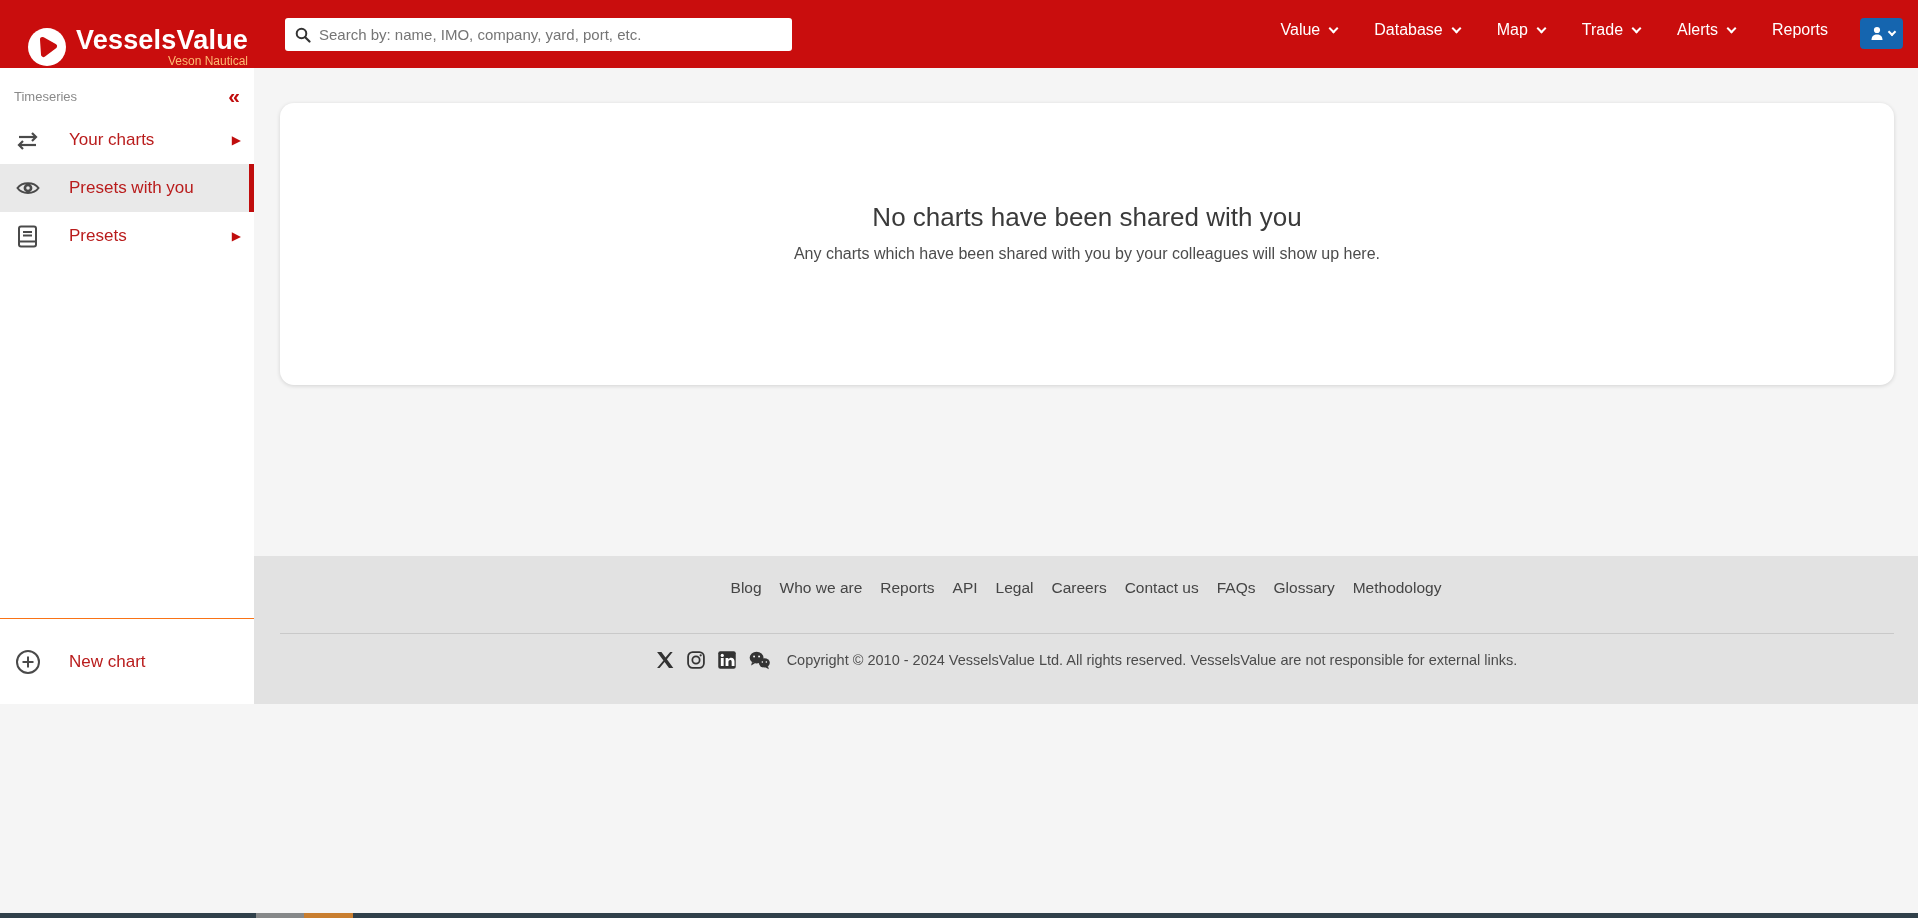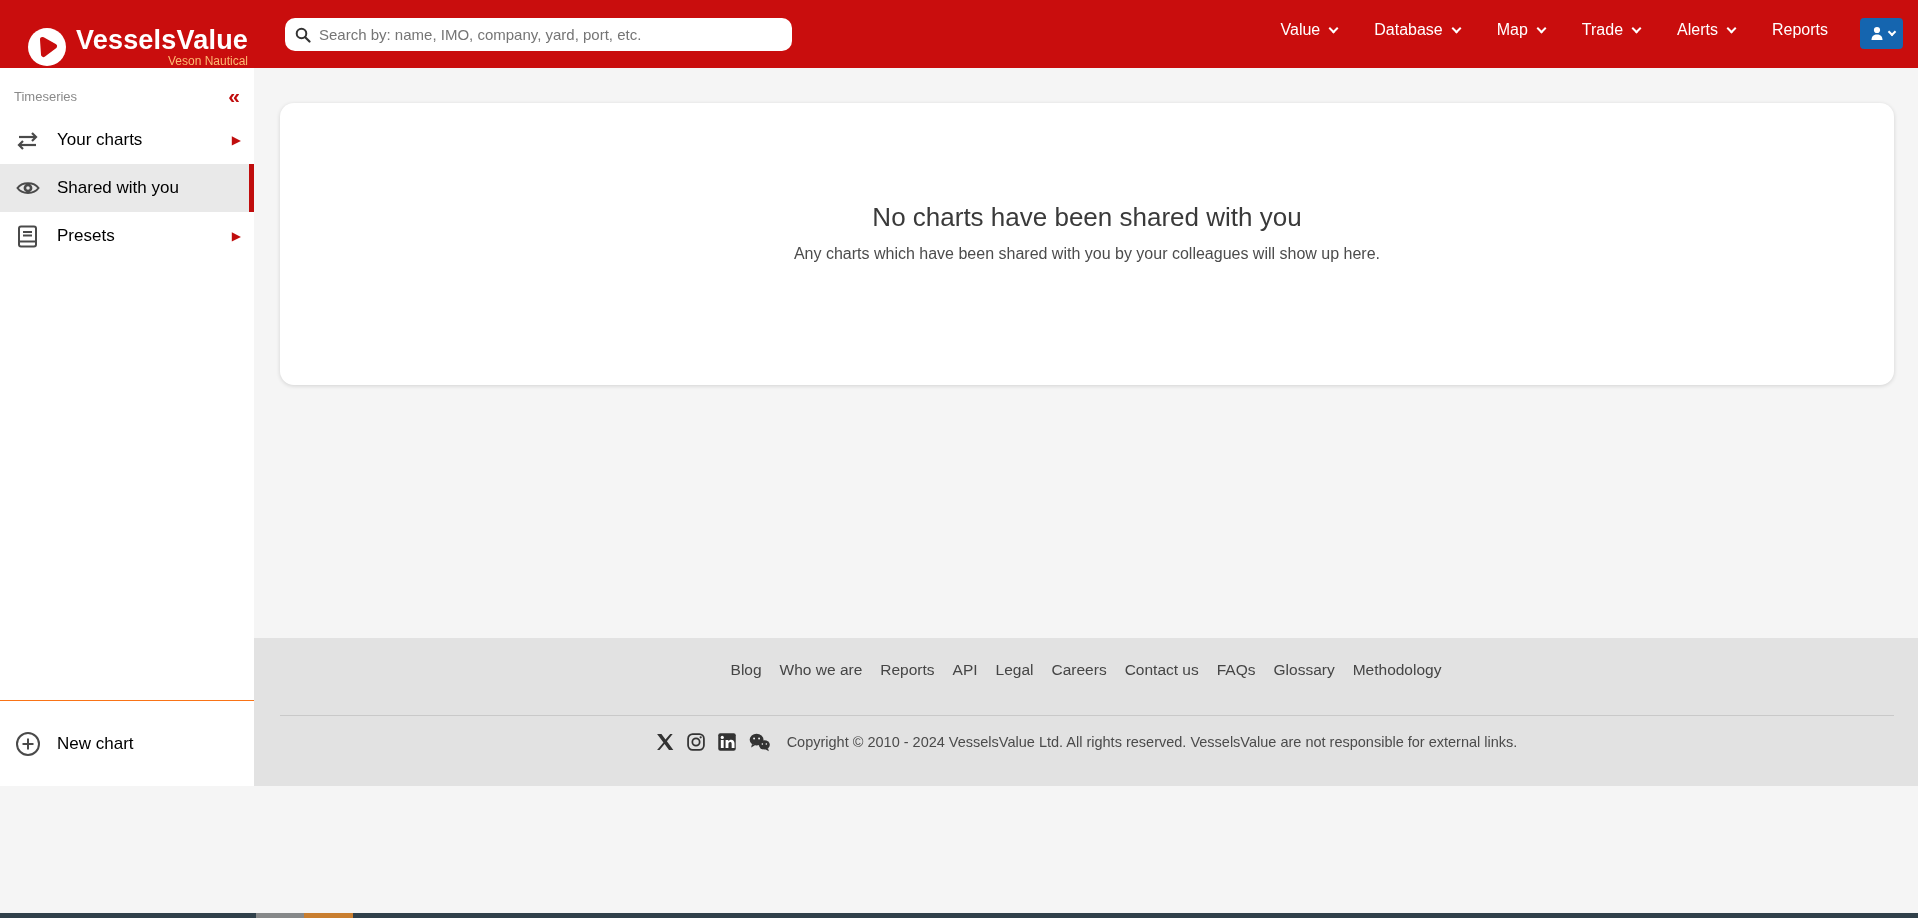--- a/index.html
+++ b/index.html
@@ -8,43 +8,43 @@
   .app { position:relative; width:1918px; height:918px; overflow:hidden; }
 
   
   .topbar { position:relative; height:68px; background:#c90d0d; display:flex; align-items:flex-end; }
   .logo { display:flex; align-items:center; margin-left:28px; cursor:pointer; }
   .logo-mark { width:38px; height:38px; margin-right:10px; }
   .logo-text { display:flex; flex-direction:column; align-items:flex-end; }
   .logo-title { color:#fff; font-size:27px; font-weight:bold; line-height:28px; letter-spacing:0.2px; }
   .logo-sub { color:#fdba74; font-size:12px; line-height:13px; margin-top:1px; }
 
-  .search { position:absolute; left:285px; top:18px; width:507px; height:33px; background:#fff; border-radius:10px; display:flex; align-items:center; padding:0 10px; }
+  .search { position:absolute; left:285px; top:18px; width:507px; height:33px; background:#fff; border-radius:3px; display:flex; align-items:center; padding:0 10px; }
   .search svg { flex:0 0 auto; margin-right:8px; }
   .search input { border:none; outline:none; flex:1; font-size:15px; font-family:"Liberation Sans", sans-serif; color:#333; background:transparent; }
   .search input::placeholder { color:#757575; }
 
   .nav { position:absolute; right:90px; top:0; height:60px; display:flex; align-items:center; gap:37px; }
   .nav-item { color:#fff; font-size:16px; display:flex; align-items:center; cursor:pointer; white-space:nowrap; }
   .chev { display:inline-block; width:7px; height:7px; border-right:2px solid #fff; border-bottom:2px solid #fff; transform:rotate(45deg); margin-left:10px; margin-top:-4px; }
   .user-btn { position:absolute; right:15px; top:18px; width:43px; height:31px; background:#1565af; border-radius:4px; display:flex; align-items:center; justify-content:center; cursor:pointer; }
   .user-btn .chev { margin-left:3px; width:6px; height:6px; }
 
   
-  .body-row { display:flex; height:718px; }
+  .body-row { display:flex; height:636px; }
 
   
   .sidebar { width:254px; background:#fff; display:flex; flex-direction:column; flex:0 0 254px; }
   .side-head { display:flex; align-items:center; justify-content:space-between; padding:20px 14px 12px 14px; }
   .side-head-label { font-size:13px; color:#8a8a8a; }
   .collapse { color:#c00d0d; font-size:21px; font-weight:bold; line-height:16px; cursor:pointer; }
   .side-item { height:48px; display:flex; align-items:center; padding:0 13px 0 14px; cursor:pointer; }
   .side-item.selected { background:#e9e9e9; box-shadow:inset -5px 0 0 #c00d0d; }
   .side-icon { width:27px; display:flex; justify-content:center; }
-  .side-label { margin-left:16px; font-size:17px; color:#000000; }
+  .side-label { margin-left:28px; font-size:17px; color:#b91c1c; }
   .side-arrow { margin-left:auto; color:#c00d0d; font-size:12px; }
   .side-spacer { flex:1; }
   .new-chart { border-top:1px solid #f97316; height:86px; display:flex; align-items:center; padding-left:14px; cursor:pointer; }
 
   
   .main { flex:1; display:flex; flex-direction:column; background:#f5f5f5; }
   .content { flex:1; padding:35px 24px 0 26px; }
   .card { height:282px; background:#fff; border-radius:14px; box-shadow:0 1px 4px rgba(0,0,0,0.14); text-align:center; padding-top:99px; }
   .empty-title { font-size:26px; font-weight:400; color:#3a3a3a; }
   .empty-desc { margin-top:12px; font-size:16px; color:#4c4c4c; }
@@ -146,21 +146,21 @@
         <span class="side-arrow">▶</span>
       </div>
 
       <div class="side-item selected">
         <span class="side-icon">
           <svg width="26" height="26" viewBox="0 0 26 26" fill="none" stroke="#4a4a4a">
             <path d="M2.5 13 C7 6.5 19 6.5 23.5 13 C19 19.5 7 19.5 2.5 13 Z" stroke-width="2"></path>
             <circle cx="13" cy="13" r="3.1" stroke-width="2.6"></circle>
           </svg>
         </span>
-        <span class="side-label">Shared with you</span>
+        <span class="side-label">Presets with you</span>
       </div>
 
       <div class="side-item">
         <span class="side-icon">
           <svg width="23" height="25" viewBox="0 0 23 25" fill="none" stroke="#4a4a4a" stroke-width="2">
             <rect x="3" y="2.5" width="17" height="20" rx="2"></rect>
             <line x1="7" y1="8" x2="16" y2="8"></line>
             <line x1="7" y1="11.5" x2="16" y2="11.5"></line>
             <line x1="3.5" y1="17.5" x2="19.5" y2="17.5"></line>
           </svg>

